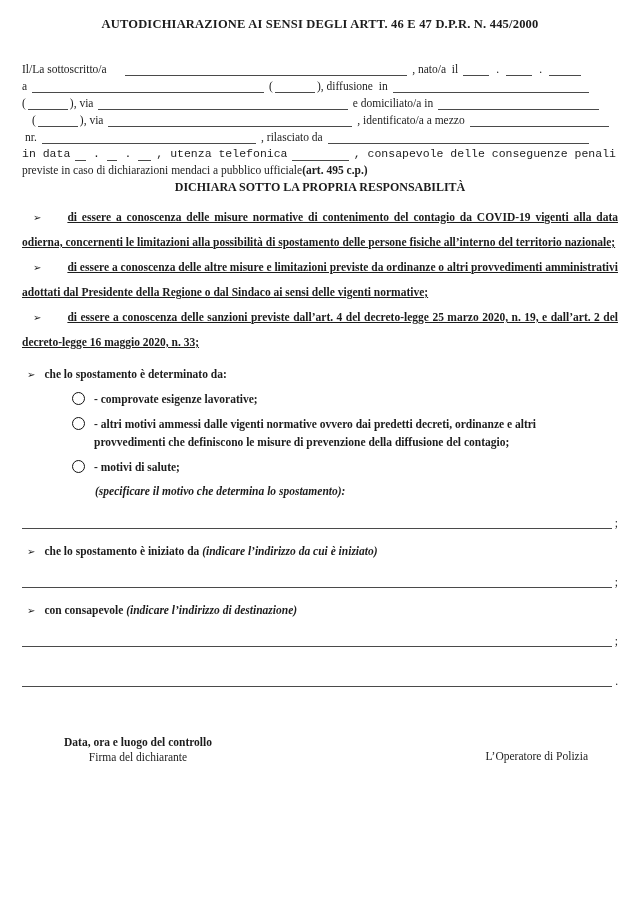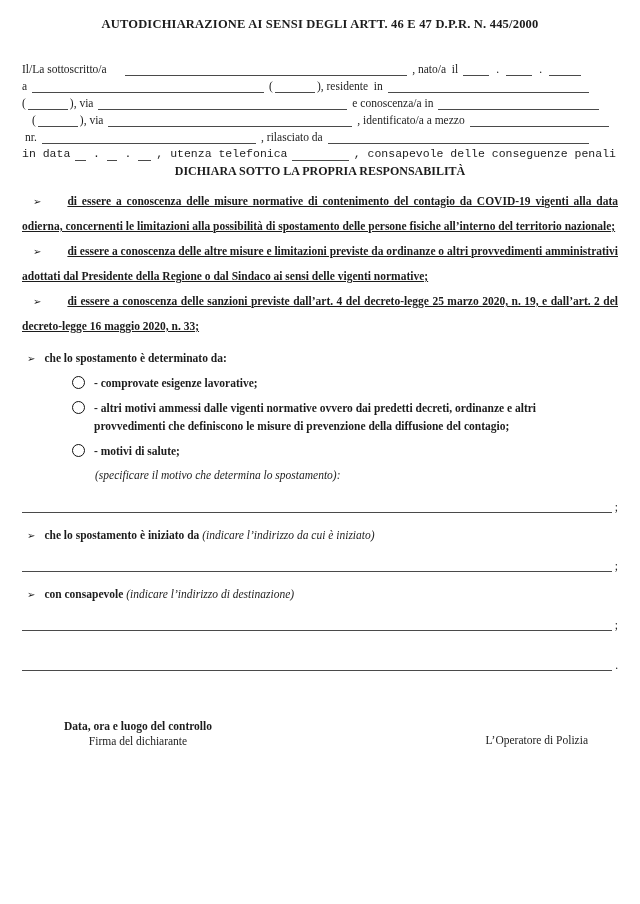--- a/index.html
+++ b/index.html
@@ -46,21 +46,21 @@
   .dot { margin: 0 2px; }
   .l1 { padding-right: 32px; }
   .l1 .bl.flex { margin-left: 18px; }
   .l2 { padding-right: 24px; }
   .l3 { padding-right: 14px; }
   .l4 { padding-left: 10px; padding-right: 4px; }
   .l5 { padding-left: 3px; padding-right: 24px; }
   .l6 { padding-right: 2px; font-family: Liberation Mono, monospace; }
   .l7 { height: 15px; margin-bottom: 2px; white-space: normal; }
   .b { font-weight: bold; }
-  .i { font-style: italic; }
+  .i { font-style: italic; font-weight: bold; }
   .u { text-decoration: underline; }
   .heading {
     text-align: center;
     font-weight: bold;
     font-size: 12px;
     margin: 2px 0 10px 0;
     line-height: 16px;
   }
   
   .decl {
@@ -90,20 +90,21 @@
     width: 13px; height: 13px;
     border: 1.5px solid #111;
     border-radius: 50%;
     margin: 2px 9px 0 0;
     background: #fff;
   }
   .hint {
     margin: 2px 0 0 73px;
     font-style: italic;
     line-height: 16px;
+    font-weight: bold;
   }
   .ruleline {
     display: flex;
     align-items: flex-end;
     margin-top: 18px;
     height: 12px;
     line-height: 12px;
   }
   .rule {
     flex: 1 1 auto;
@@ -142,30 +143,30 @@
     <span class="bl w26"></span>
     <span class="lbl dot">.</span>
     <span class="bl w32"></span>
   </div>
 
   <div class="iline l2">
     <span class="lbl">a</span>
     <span class="bl w238"></span>
     <span class="lbl">(</span>
     <span class="bl w40"></span>
-    <span class="lbl">), residente  in</span>
+    <span class="lbl">), diffusione  in</span>
     <span class="bl flex"></span>
   </div>
 
   <div class="iline l3">
     <span class="lbl">(</span>
     <span class="bl w40"></span>
     <span class="lbl">), via</span>
     <span class="bl flex" style="flex-grow:1.55"></span>
-    <span class="lbl">e conoscenza/a in</span>
+    <span class="lbl">e domiciliato/a in</span>
     <span class="bl flex"></span>
   </div>
 
   <div class="iline l4">
     <span class="lbl">(</span>
     <span class="bl w40"></span>
     <span class="lbl">), via</span>
     <span class="bl flex" style="flex-grow:1.75"></span>
     <span class="lbl">, identificato/a a mezzo</span>
     <span class="bl flex"></span>
@@ -183,20 +184,24 @@
     <span class="bl w26"></span>
     <span class="lbl dot">.</span>
     <span class="bl w26"></span>
     <span class="lbl dot">.</span>
     <span class="bl w32"></span>
     <span class="lbl">, utenza telefonica</span>
     <span class="bl w140"></span>
     <span class="lbl">, consapevole delle conseguenze penali</span>
   </div>
 
+  <div class="iline l7">
+    <span class="lbl">previste in caso di dichiarazioni mendaci a pubblico ufficiale </span>
+    <span class="lbl b">(art. 495 c.p.)</span>
+  </div>
 
   <div class="heading">DICHIARA SOTTO LA PROPRIA RESPONSABILITÀ</div>
 
   <p class="decl"><span class="arrow">➢</span><span class="tab"></span><span class="b u">di essere a conoscenza delle misure normative di contenimento del contagio da COVID-19 vigenti alla data odierna, concernenti le limitazioni alla possibilità di spostamento delle persone fisiche all’interno del territorio nazionale;</span></p>
 
   <p class="decl"><span class="arrow">➢</span><span class="tab"></span><span class="b u">di essere a conoscenza delle altre misure e limitazioni previste da ordinanze o altri provvedimenti amministrativi adottati dal Presidente della Regione o dal Sindaco ai sensi delle vigenti normative;</span></p>
 
   <p class="decl"><span class="arrow">➢</span><span class="tab"></span><span class="b u">di essere a conoscenza delle sanzioni previste dall’art. 4 del decreto-legge 25 marzo 2020, n. 19, e dall’art. 2 del decreto-legge 16 maggio 2020, n. 33;</span></p>
 
   <p class="sline"><span class="arrow">➢</span><span class="tab-sm"></span><span class="b">che lo spostamento è determinato da:</span></p>

